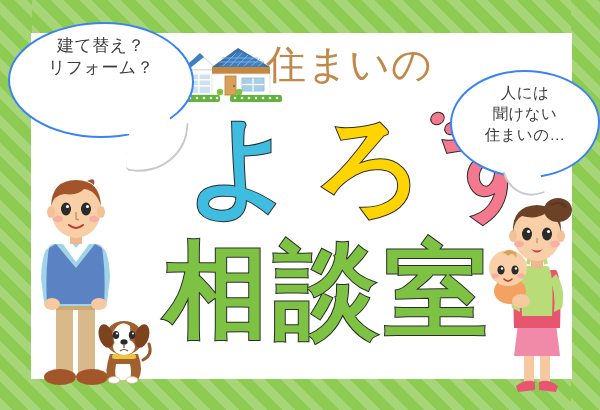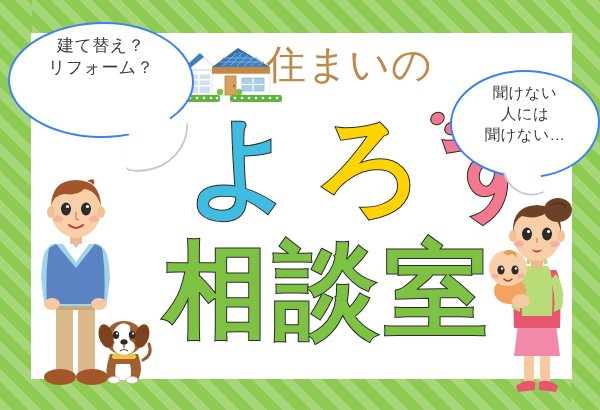--- a/index.html
+++ b/index.html
@@ -367,18 +367,18 @@
   <div class="tail" id="tail-left"></div>
   <div id="tail-left-cover"></div>
   <div class="bubble" id="bubble-left">
     <div class="line">建て替え？</div>
     <div class="line">リフォーム？</div>
   </div>
 
   <div class="tail" id="tail-right"></div>
   <div id="tail-right-cover"></div>
   <div class="bubble" id="bubble-right">
+    <div class="line">人には</div>
     <div class="line">聞けない</div>
-    <div class="line">人には</div>
-    <div class="line">聞けない…</div>
+    <div class="line">住まいの…</div>
   </div>
 
 </div>
 
 </body></html>

